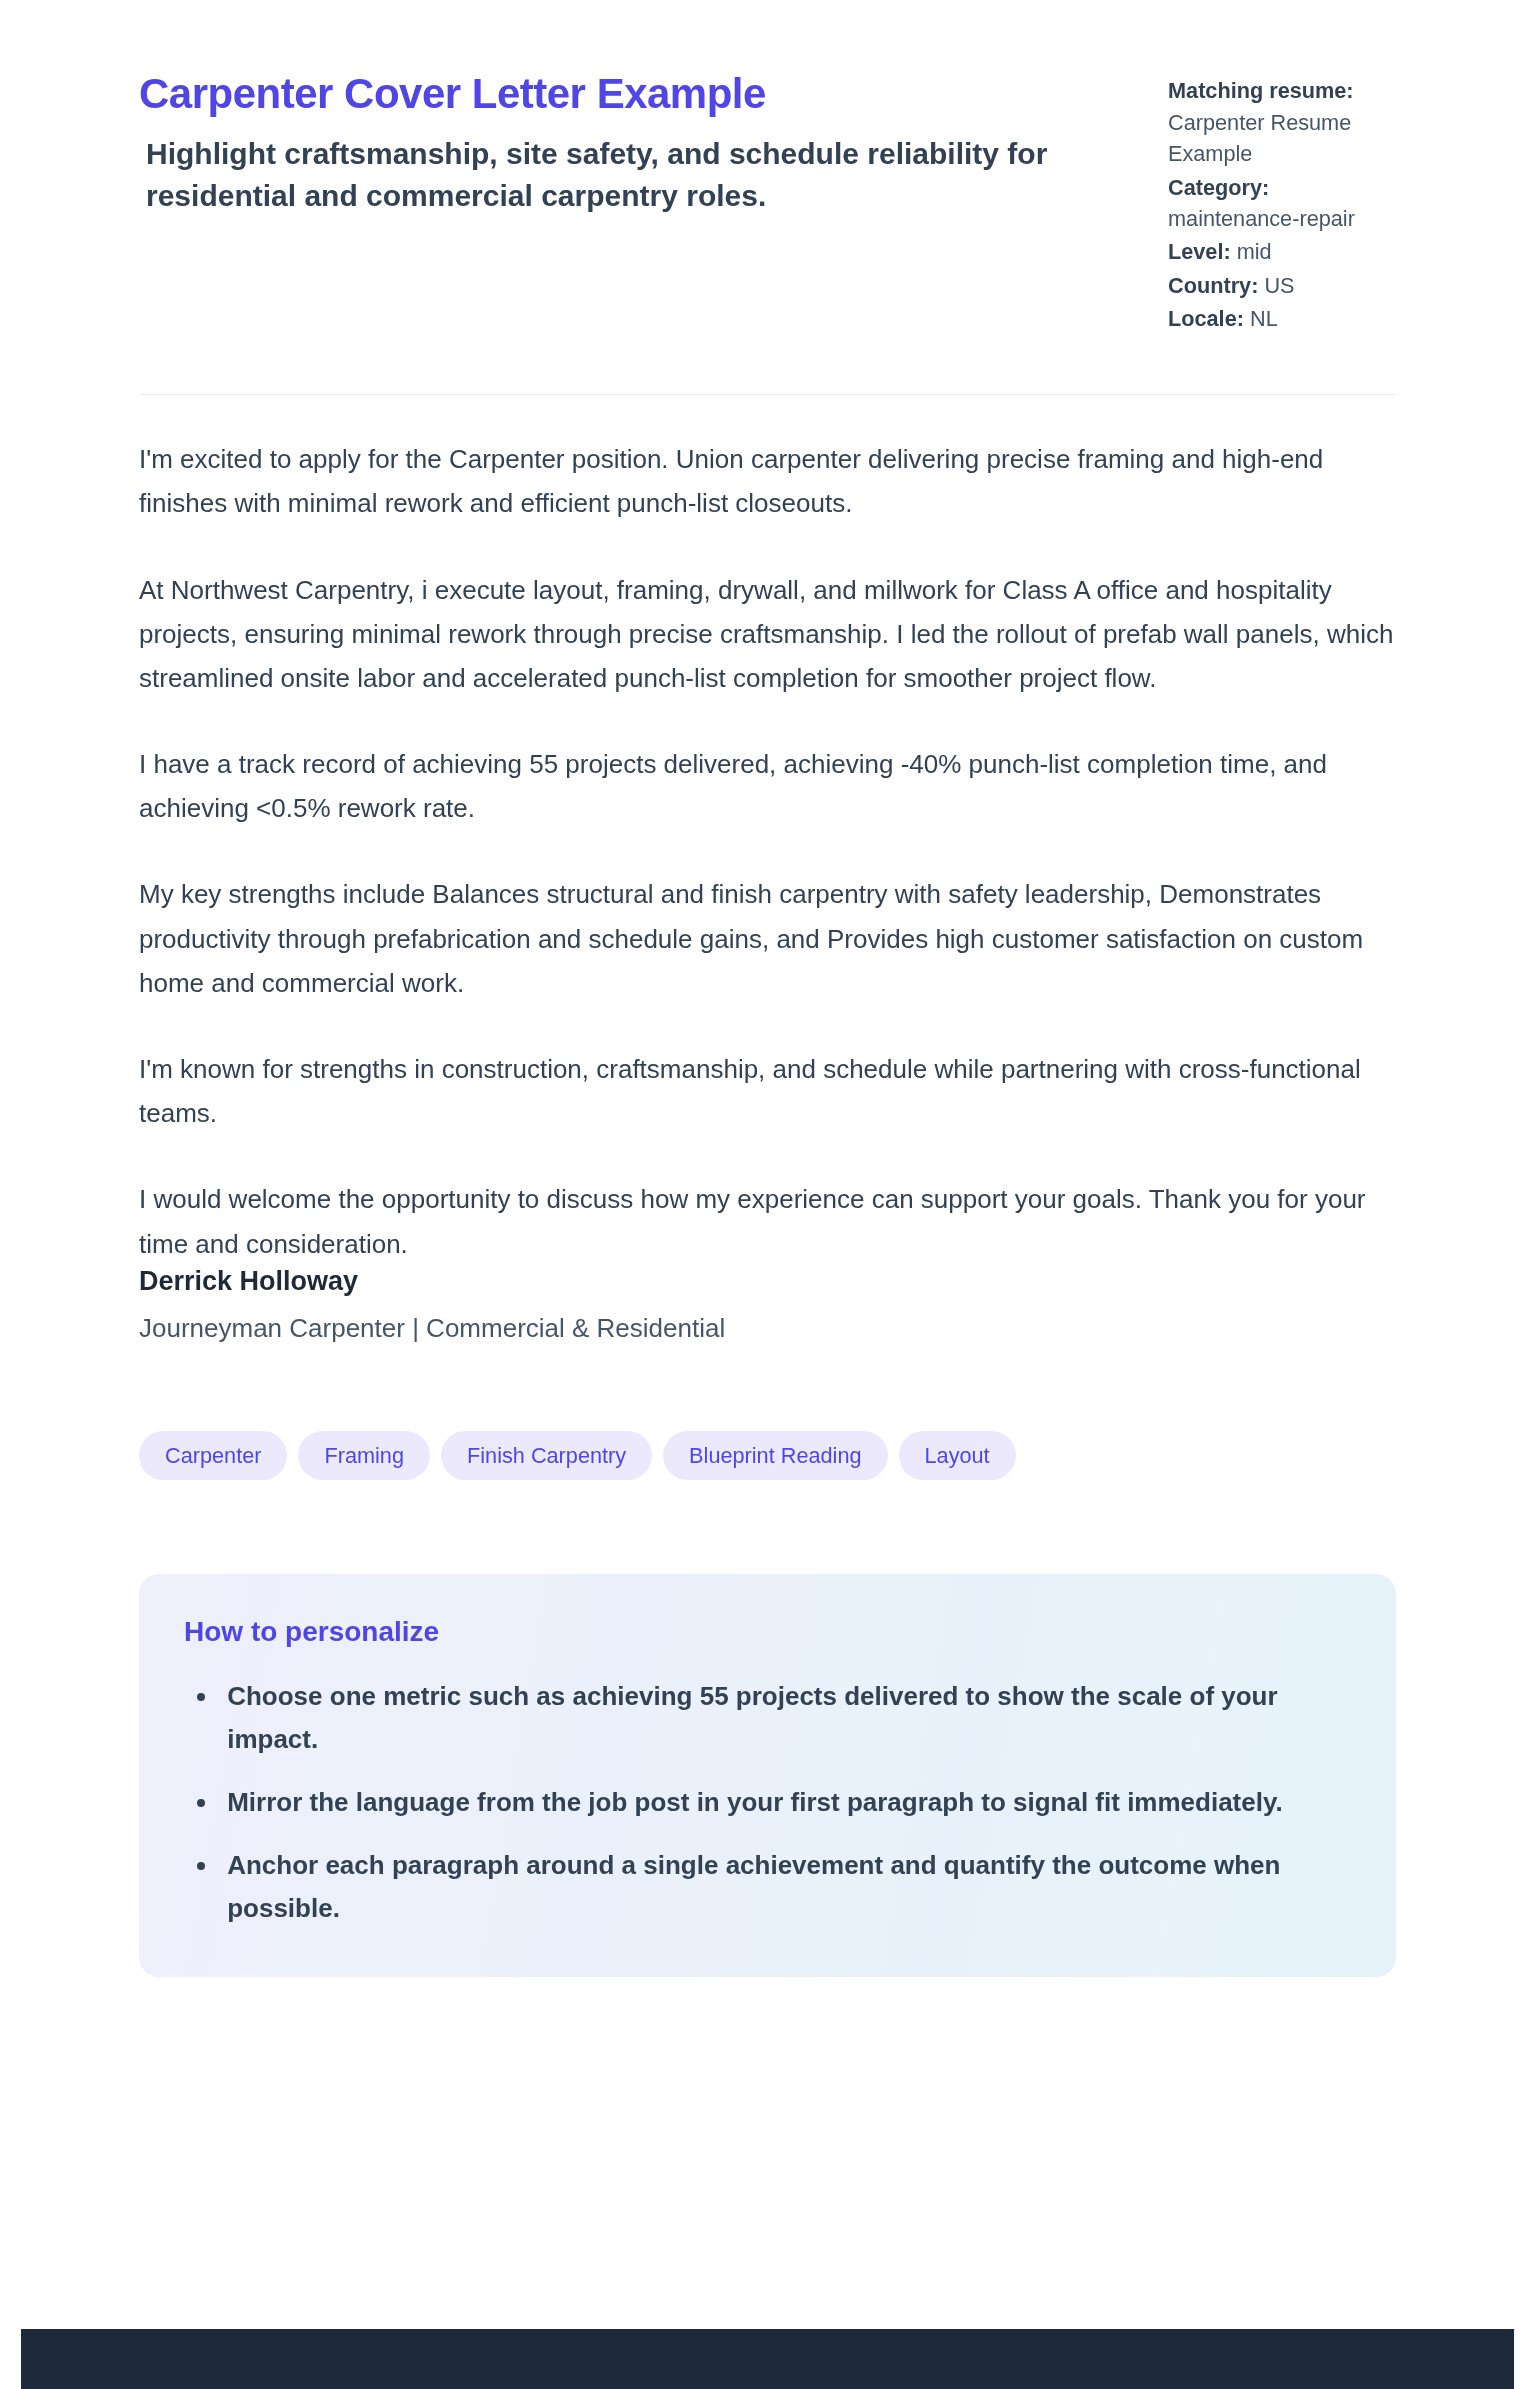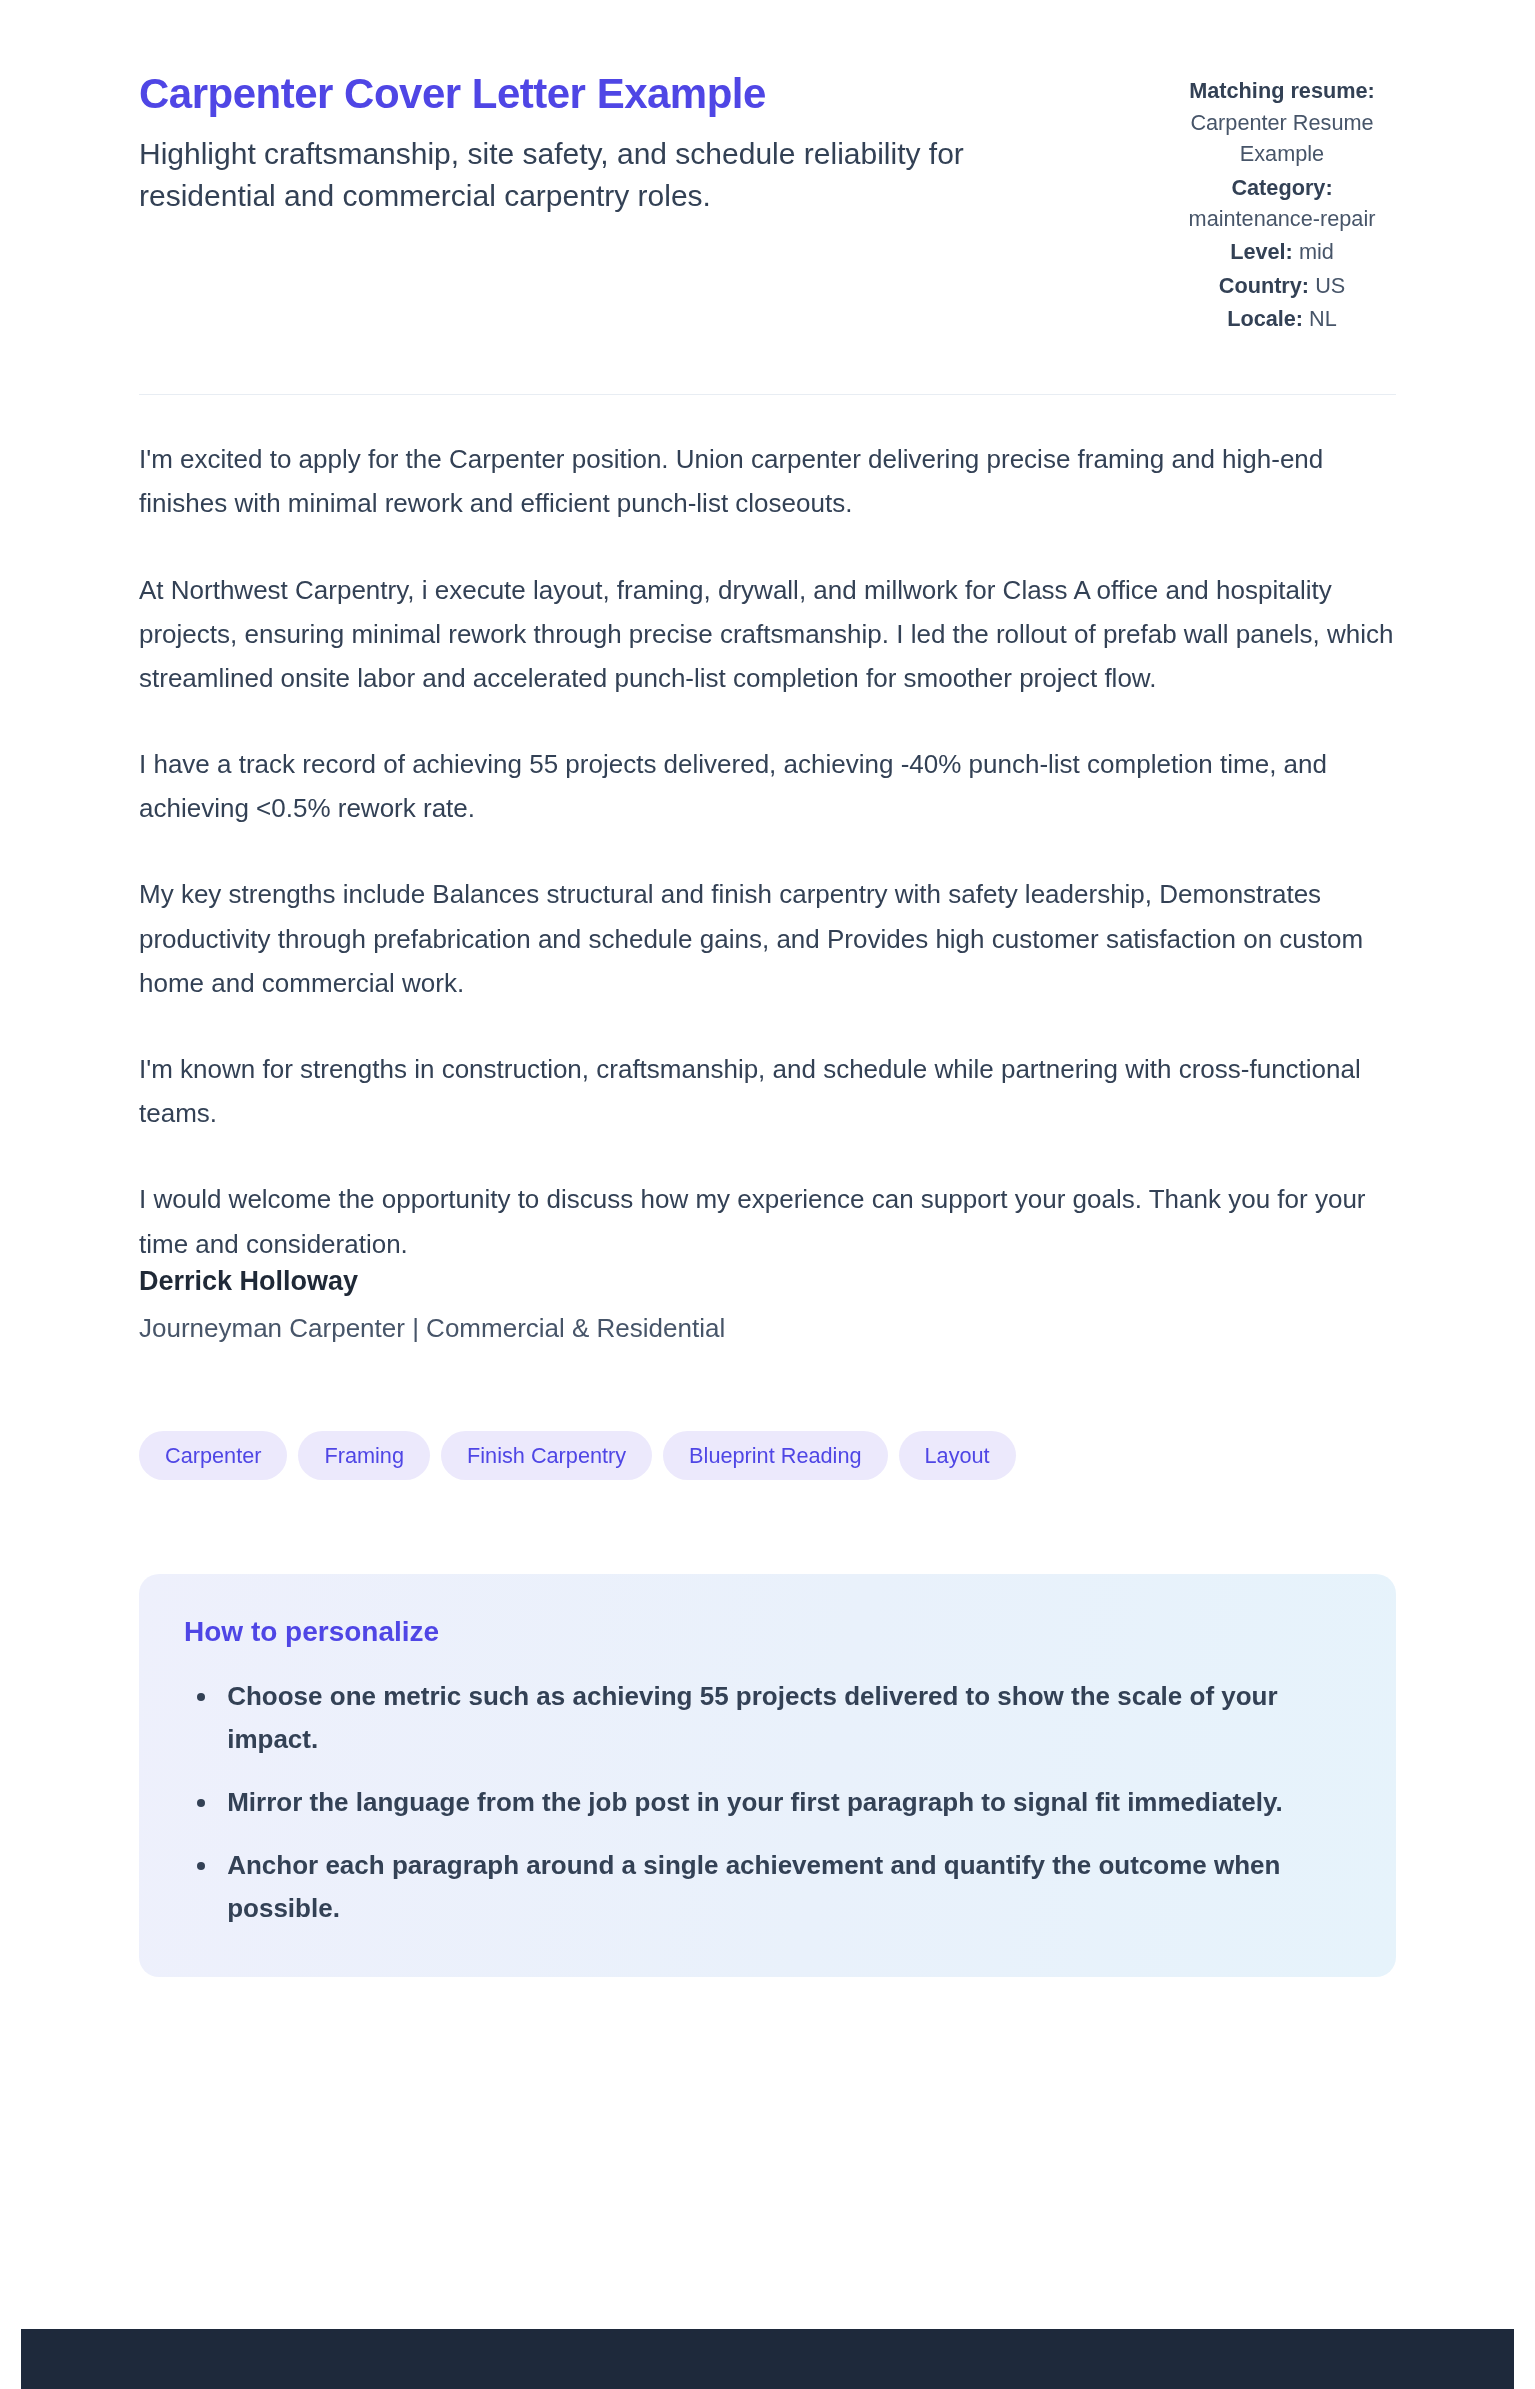--- a/index.html
+++ b/index.html
@@ -31,29 +31,29 @@
   .header-left { max-width: 948px; }
   .page-title {
     margin: 0 0 14.4px 0;
     font-size: 42px;
     font-weight: 800;
     color: #4f46e5;
     letter-spacing: -0.5px;
     line-height: 1.15;
   }
   .page-subtitle {
-    margin: 0;
+    margin: 7px;
     font-size: 30px;
-    font-weight: 400;
+    font-weight: 700;
     color: #334155;
     line-height: 1.42;
   }
   .meta-block {
     width: 228px;
-    text-align: center;
+    text-align: left;
     font-size: 21.7px;
     line-height: 1.45;
     color: #475569;
     padding-top: 5.4px;
   }
   .meta-item { margin-bottom: 1.8px; }
   .meta-label { font-weight: 700; color: #334155; }
 
   .divider {
     border: none;

